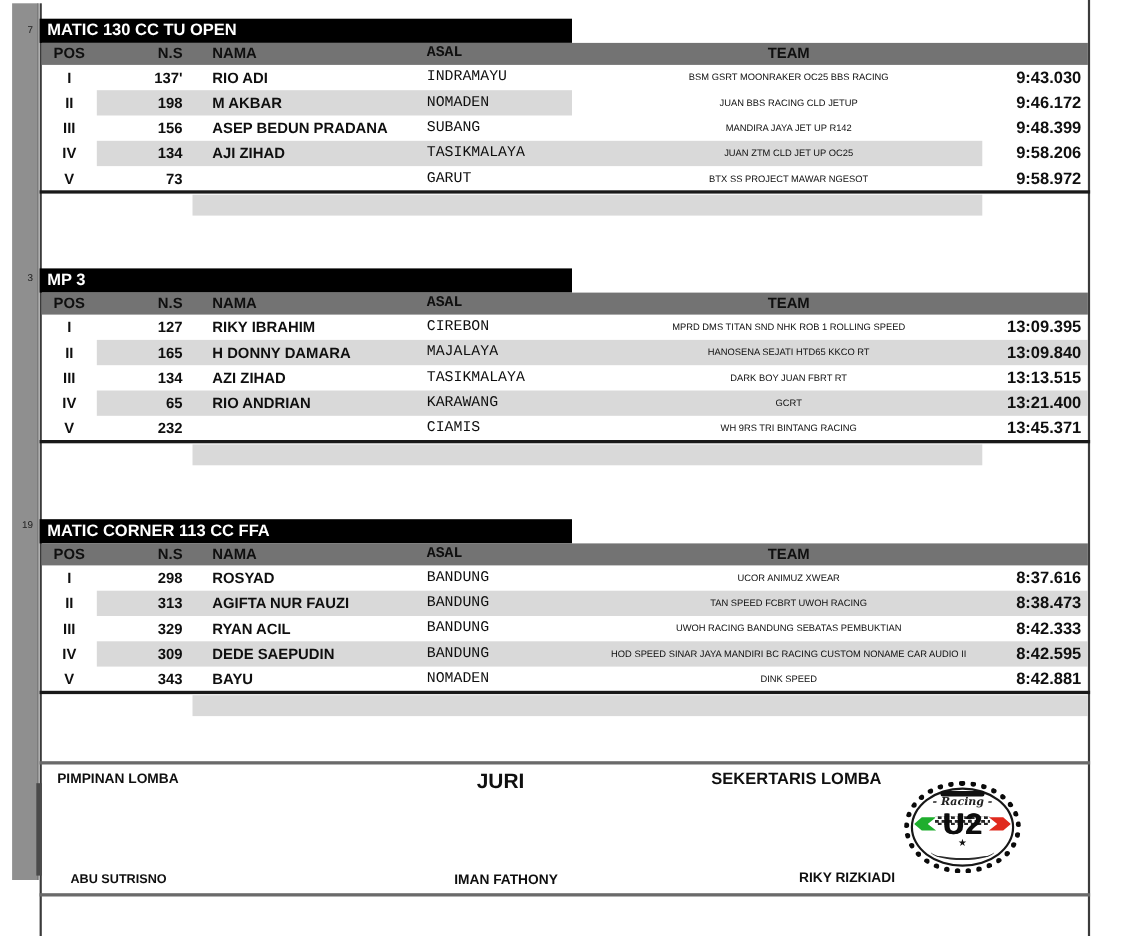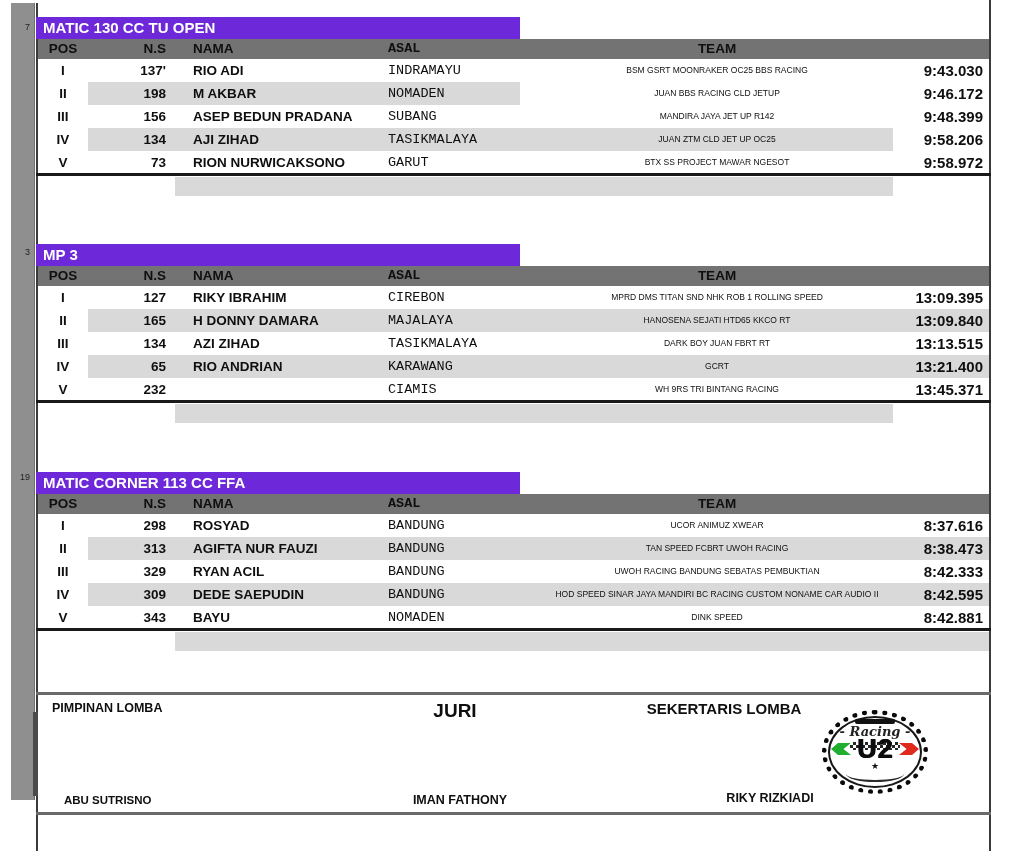--- a/index.html
+++ b/index.html
@@ -7,21 +7,21 @@
         font-family:"Liberation Sans",sans-serif;color:#0f0f0f;}
 
   
   .rowbar{position:absolute;left:11px;top:3px;width:23px;height:797px;background:#8f8f8f;border-right:1px solid #6f6f6f;}
   .rownum{position:absolute;left:11px;width:19px;text-align:right;font-size:9px;color:#222;}
   .vline-l{position:absolute;left:36px;top:3px;width:2px;height:848px;background:#3b3b3b;}
   .vline-l2{position:absolute;left:33px;top:712px;width:5px;height:84px;background:#4a4a4a;}
   .vline-r{position:absolute;left:989px;top:0;width:2px;height:851px;background:#3b3b3b;}
 
   
-  .ttitle{position:absolute;left:36px;width:477px;height:22px;background:#6d28d9;color:#fff;
+  .ttitle{position:absolute;left:36px;width:477px;height:22px;background:#000000;color:#fff;
           font-weight:bold;font-size:15px;line-height:22px;padding-left:7px;}
   .thead{position:absolute;left:38px;width:951px;height:20px;background:#737373;}
   .thead .c{line-height:20px;height:20px;font-weight:bold;}
   .trow{position:absolute;left:38px;width:951px;height:23px;}
   .c{position:absolute;top:0;height:23px;line-height:23px;font-size:13.5px;white-space:nowrap;}
   .pos{left:0;width:50px;text-align:center;font-weight:bold;}
   .ns{left:50px;width:78px;text-align:right;font-weight:bold;}
   .nama{left:155px;width:235px;text-align:left;font-weight:bold;}
   .asal{left:350px;width:145px;text-align:left;font-family:Liberation Mono, monospace;}
   .team{left:495px;width:368px;text-align:center;font-size:8.5px;}
@@ -37,21 +37,21 @@
   .rule{position:absolute;left:36px;width:955px;height:3px;background:#6a6a6a;}
   .siglabel{position:absolute;font-weight:bold;white-space:nowrap;}
   .signame{position:absolute;font-weight:bold;white-space:nowrap;}
 
   
   .logo{position:absolute;left:822px;top:710px;width:106px;height:84px;}
   .logo-ring{position:absolute;inset:0;border-radius:50%;background:#fff;border:5px dotted #0a0a0a;box-sizing:border-box;}
   .logo-ring2{position:absolute;inset:6px;border-radius:50%;border:2px solid #171717;box-sizing:border-box;background:#fff;}
   .logo-topband{position:absolute;left:33px;top:9px;width:40px;height:5px;background:#111;border-radius:2px;}
   .logo-script{position:absolute;left:0;top:14px;width:106px;text-align:center;
-               font-family:"DejaVu Serif",serif;font-style:italic;font-weight:bold;font-size:13px;color:#222;}
+               font-family:"DejaVu Serif",serif;font-style:italic;font-weight:bold;font-size:10px;color:#222;}
   .logo-mid{position:absolute;left:0;top:27px;width:106px;height:24px;}
   .chev{position:absolute;top:4px;width:20px;height:16px;}
   .chev-l{left:9px;background:#1fae2e;clip-path:polygon(100% 12%,35% 12%,0 50%,35% 88%,100% 88%,62% 50%);}
   .chev-r{right:9px;background:#e02a1e;clip-path:polygon(0 12%,65% 12%,100% 50%,65% 88%,0 88%,38% 50%);}
   .checker{position:absolute;left:28px;top:5px;width:50px;height:8px;
            background:conic-gradient(#000 90deg,#fff 90deg 180deg,#000 180deg 270deg,#fff 270deg);
            background-size:6px 6px;opacity:.85;}
   .logo-u2{position:absolute;left:0;top:0;width:106px;text-align:center;font-size:27px;font-weight:900;
            letter-spacing:1px;color:#0c0c0c;line-height:24px;text-shadow:1px 0 #0c0c0c;}
   .logo-star{position:absolute;left:0;top:52px;width:106px;text-align:center;font-size:9px;color:#111;line-height:9px;}
@@ -110,21 +110,20 @@
       <div class="c pos">IV</div>
       <div class="c ns">134</div>
       <div class="c nama">AJI ZIHAD</div>
       <div class="c asal">TASIKMALAYA</div>
       <div class="c team">JUAN ZTM CLD JET UP OC25</div>
       <div class="c time">9:58.206</div>
     </div>
     <div class="trow" style="top:151px">
       <div class="c pos">V</div>
       <div class="c ns">73</div>
-      <div class="c nama">RION NURWICAKSONO</div>
       <div class="c asal">GARUT</div>
       <div class="c team">BTX SS PROJECT MAWAR NGESOT</div>
       <div class="c time">9:58.972</div>
     </div>
     <div class="tbottom" style="top:173px"></div>
     <div class="tband" style="top:177px;left:175px;width:718px"></div>
   </section>
 
   <section>
     <div class="ttitle" style="top:244px">MP 3</div>

